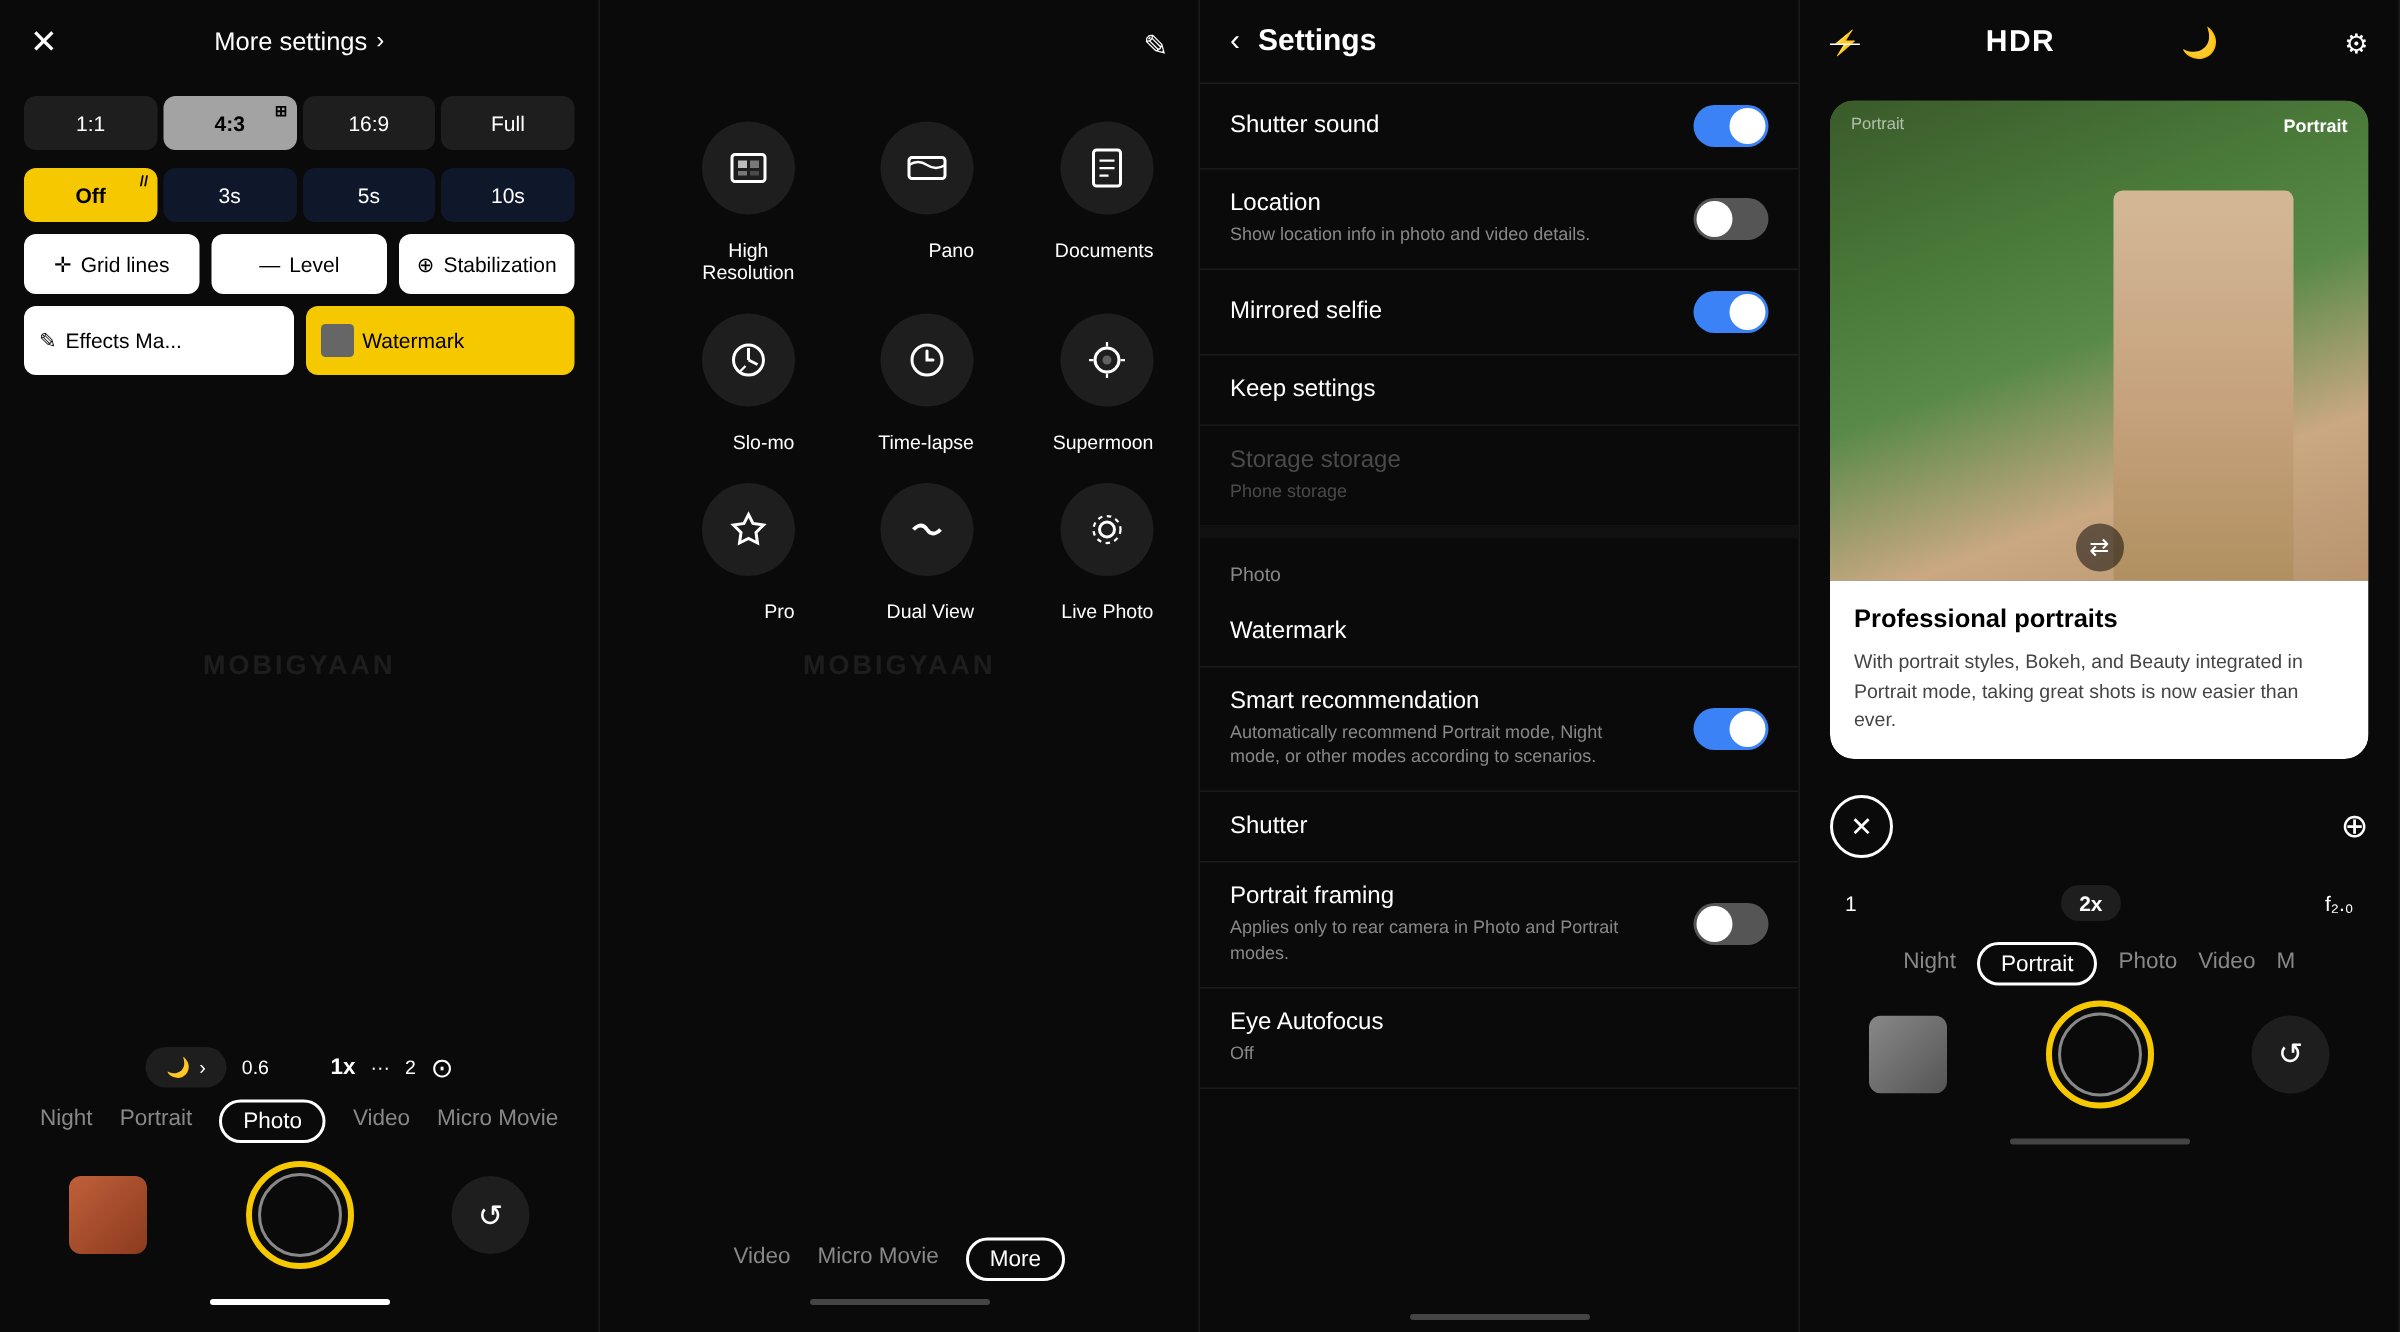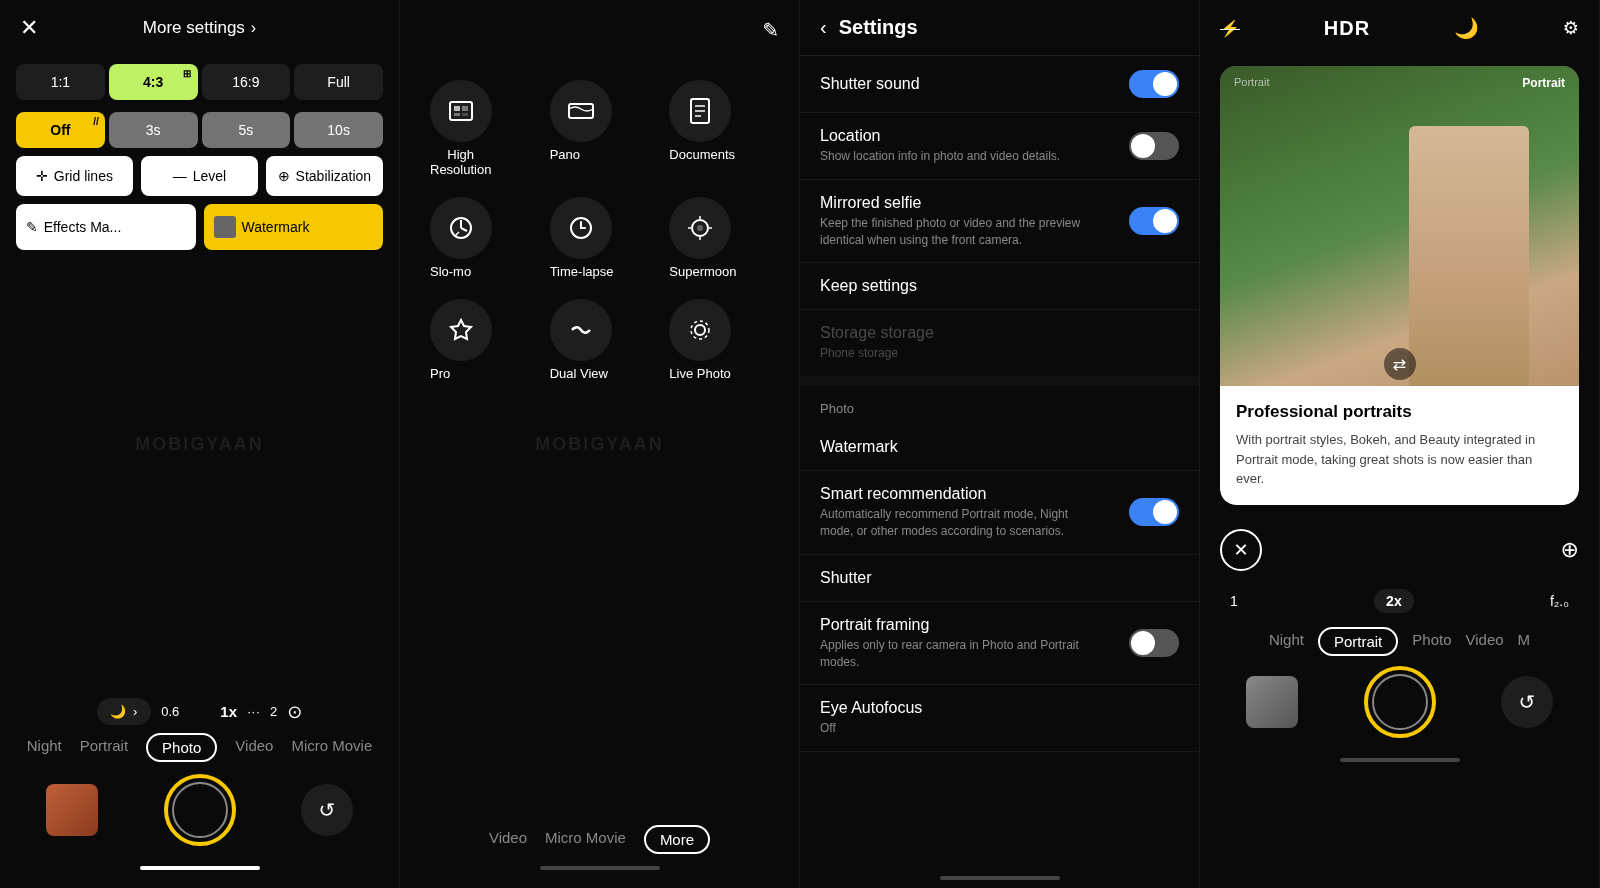--- a/index.html
+++ b/index.html
@@ -56,33 +56,33 @@
       padding: 10px 0;
       background: #1e1e1e;
       border: none;
       color: #fff;
       font-size: 14px;
       border-radius: 8px;
       cursor: pointer;
       text-align: center;
     }
     .aspect-btn.active {
-      background: #bef264;
+      background: #a3a3a3;
       color: #000;
       font-weight: 600;
     }
     .timer-row {
       display: flex;
       margin: 4px 16px;
       gap: 4px;
     }
     .timer-btn {
       flex: 1;
       padding: 10px 0;
-      background: #737373;
+      background: #0f172a;
       border: none;
       color: #fff;
       font-size: 14px;
       border-radius: 8px;
       cursor: pointer;
       text-align: center;
     }
     .timer-btn.active {
       background: #f5c800;
       color: #000;
@@ -272,22 +272,22 @@
     }
     .modes-grid {
       display: grid;
       grid-template-columns: repeat(3, 1fr);
       gap: 20px;
       padding: 20px 30px;
     }
     .mode-cell {
       display: flex;
       flex-direction: column;
-      align-items: flex-start;
-      gap: 5px;
+      align-items: flex-end;
+      gap: 16px;
       cursor: pointer;
     }
     .mode-icon-circle {
       width: 62px;
       height: 62px;
       border-radius: 50%;
       background: #1e1e1e;
       display: flex;
       align-items: center;
       justify-content: center;
@@ -738,21 +738,20 @@
         <div class="settings-item-subtitle">Show location info in photo and video details.</div>
       </div>
       <div class="toggle off">
         <div class="toggle-dot"></div>
       </div>
     </div>
 
     <div class="settings-item">
       <div class="settings-item-left">
         <div class="settings-item-title">Mirrored selfie</div>
-        <div class="settings-item-subtitle">Keep the finished photo or video and the preview identical when using the front camera.</div>
       </div>
       <div class="toggle on">
         <div class="toggle-dot"></div>
       </div>
     </div>
 
     <div class="settings-item">
       <div class="settings-item-left">
         <div class="settings-item-title">Keep settings</div>
       </div>

